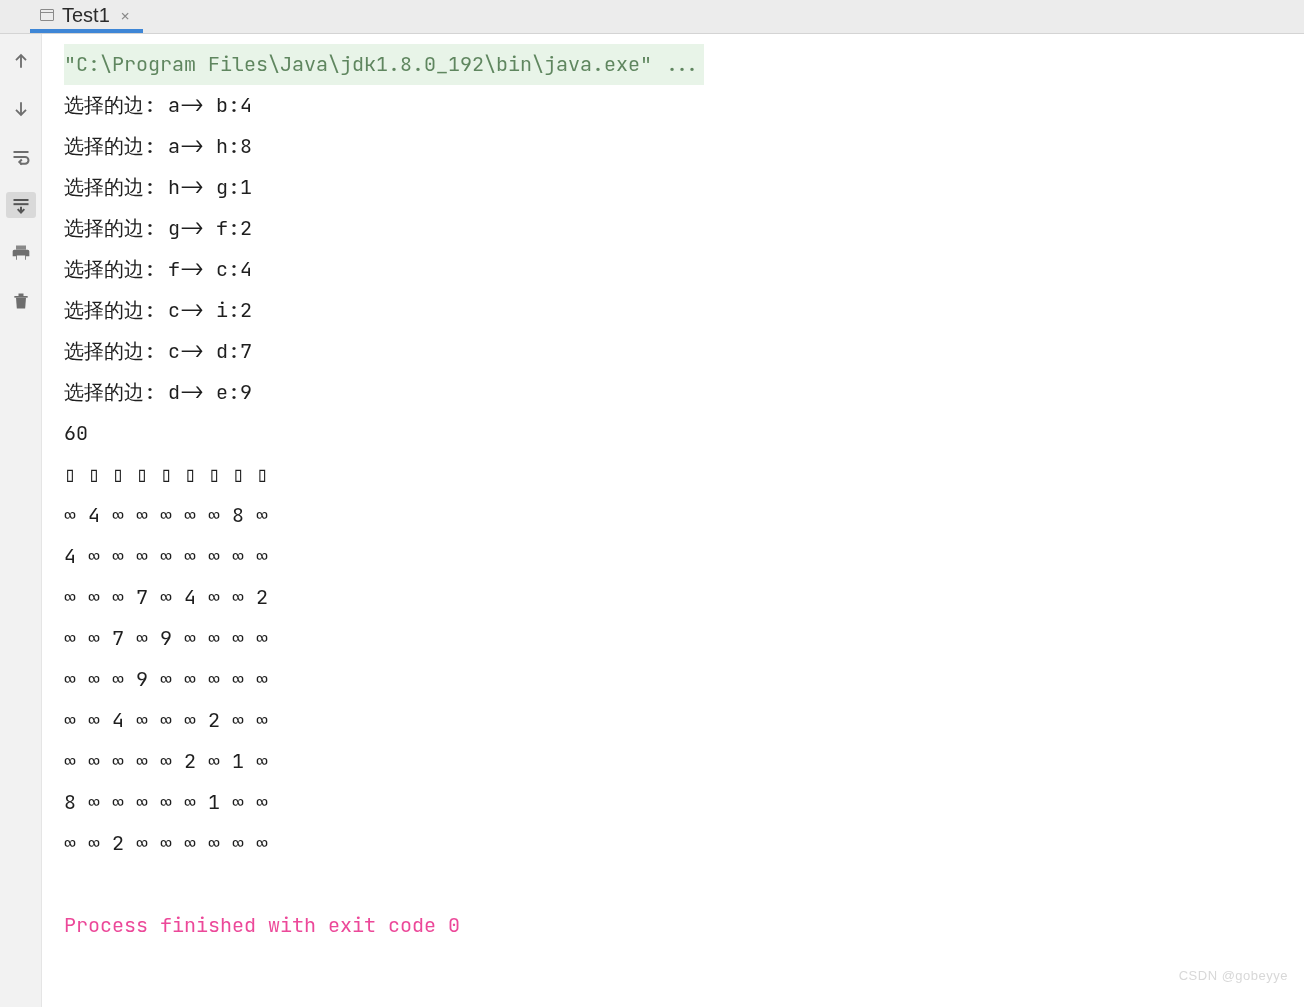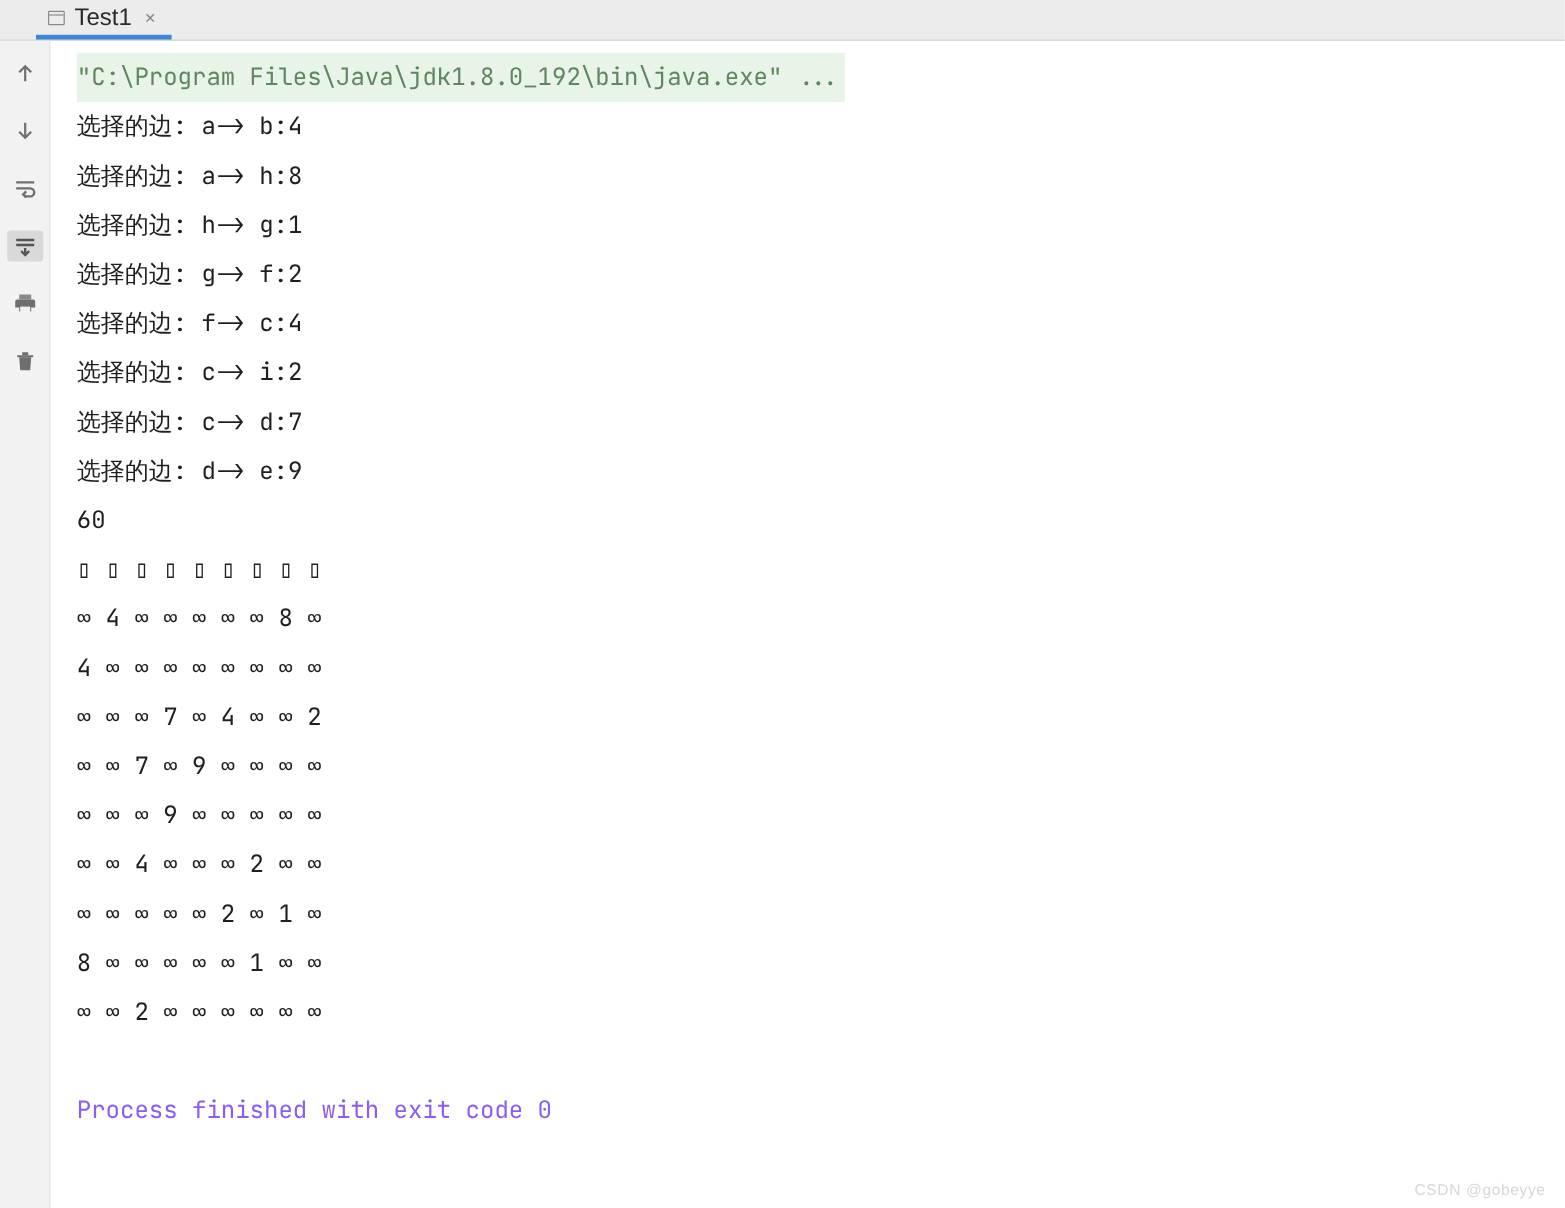--- a/index.html
+++ b/index.html
@@ -90,24 +90,24 @@
       font-size: 20px;
       color: #1f1f1f;
       overflow: hidden;
     }
     .cmd-line {
       background: #e8f4e8;
       color: #5f865f;
       display: inline-block;
       padding: 0 4px 0 0;
     }
-    .exit-line { color: #8b5cf6; }
+    .exit-line { color: #ec4899; }
     .watermark {
       position: absolute;
-      bottom: 8px; right: 16px;
+      bottom: 24px; right: 16px;
       font-size: 13px;
       color: #d8d8d8;
       font-family: -apple-system, BlinkMacSystemFont, "Segoe UI", sans-serif;
       letter-spacing: 0.5px;
     }
   </style>
 </head>
 <body>
 
 <div class="tab-bar">

